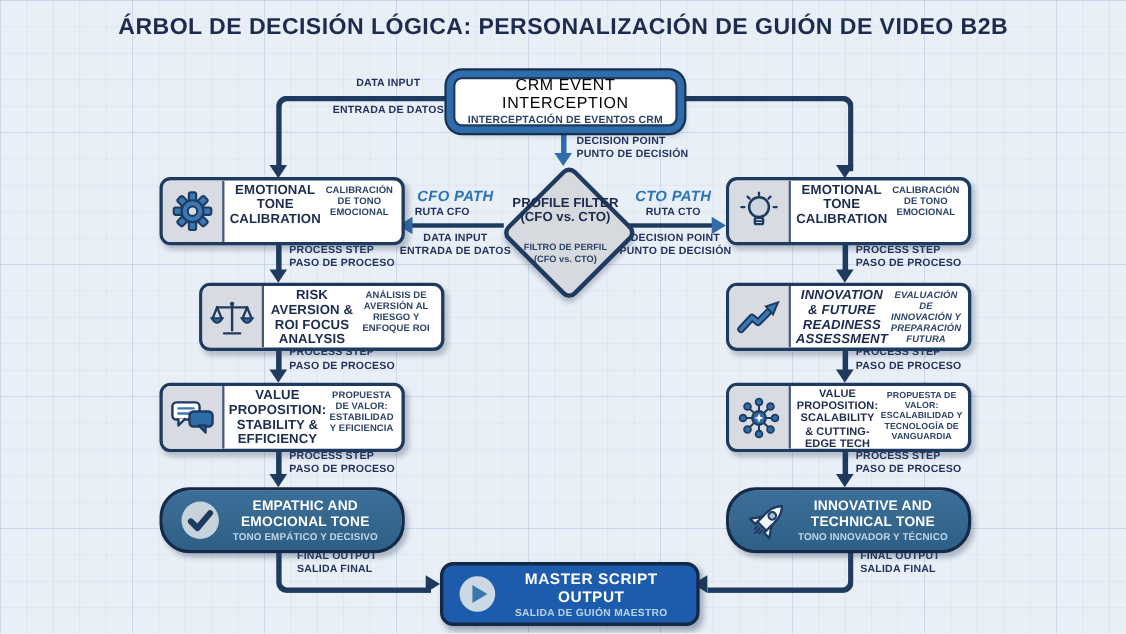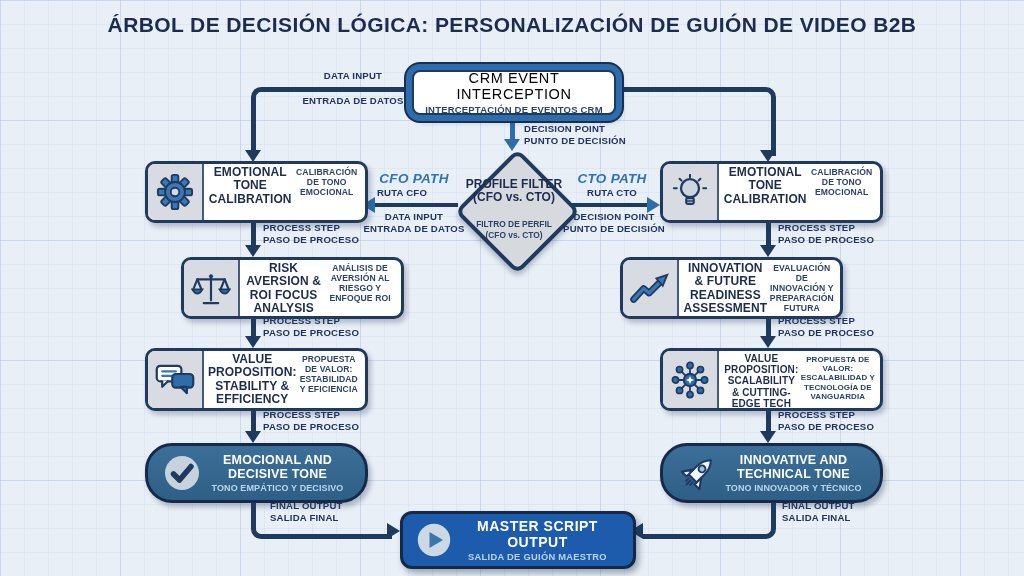--- a/index.html
+++ b/index.html
@@ -269,21 +269,21 @@
   </div>
 
   <div class="pill" style="left:145px;top:443px;">
     <div class="pill-icon">
       <svg width="40" height="40" viewBox="0 0 40 40">
         <circle cx="20" cy="20" r="17" fill="#c6d2dc"></circle>
         <path d="M11.5 21 l6 6 L29 13.5" fill="none" stroke="#1e3a5f" stroke-width="5.5" stroke-linecap="round" stroke-linejoin="round"></path>
       </svg>
     </div>
     <div class="pill-text">
-      <div class="pill-title">EMOCIONAL AND DECISIVE TONE</div>
+      <div class="pill-title">EMPATHIC AND EMOCIONAL TONE</div>
       <div class="pill-sub">TONO EMPÁTICO Y DECISIVO</div>
     </div>
   </div>
 
   <div class="box" style="left:660px;top:161px;">
     <div class="icon-panel">
       <svg width="38" height="36" viewBox="0 0 40 38">
         <circle cx="20" cy="15" r="9.5" fill="#ccd6e0" stroke="#1e3a5f" stroke-width="2.4"></circle>
         <rect x="16" y="25.5" width="8" height="6" rx="1.5" fill="#ccd6e0" stroke="#1e3a5f" stroke-width="2.2"></rect>
         <line x1="16" y1="28.5" x2="24" y2="28.5" stroke="#1e3a5f" stroke-width="1.6"></line>
@@ -295,21 +295,21 @@
           <line x1="37" y1="15" x2="34" y2="15"></line>
         </g>
       </svg>
     </div>
     <div class="box-text">
       <div class="box-title">EMOTIONAL TONE CALIBRATION</div>
       <div class="box-sub">CALIBRACIÓN DE TONO EMOCIONAL</div>
     </div>
   </div>
 
-  <div class="box" style="left:620px;top:257px;">
+  <div class="box" style="left:660px;top:257px;font-style:italic;">
     <div class="icon-panel">
       <svg width="40" height="31" viewBox="0 0 44 34">
         <polyline points="4,29 15,17 21,22 34,9" fill="none" stroke="#1e3a5f" stroke-width="7.5" stroke-linejoin="round" stroke-linecap="round"></polyline>
         <polyline points="4,29 15,17 21,22 34,9" fill="none" stroke="#3a77b5" stroke-width="3.6" stroke-linejoin="round" stroke-linecap="round"></polyline>
         <polygon points="41,2 29,6 36,14" fill="#3a77b5" stroke="#1e3a5f" stroke-width="2"></polygon>
       </svg>
     </div>
     <div class="box-text">
       <div class="box-title">INNOVATION &amp; FUTURE READINESS ASSESSMENT</div>
       <div class="box-sub">EVALUACIÓN DE INNOVACIÓN Y PREPARACIÓN FUTURA</div>

